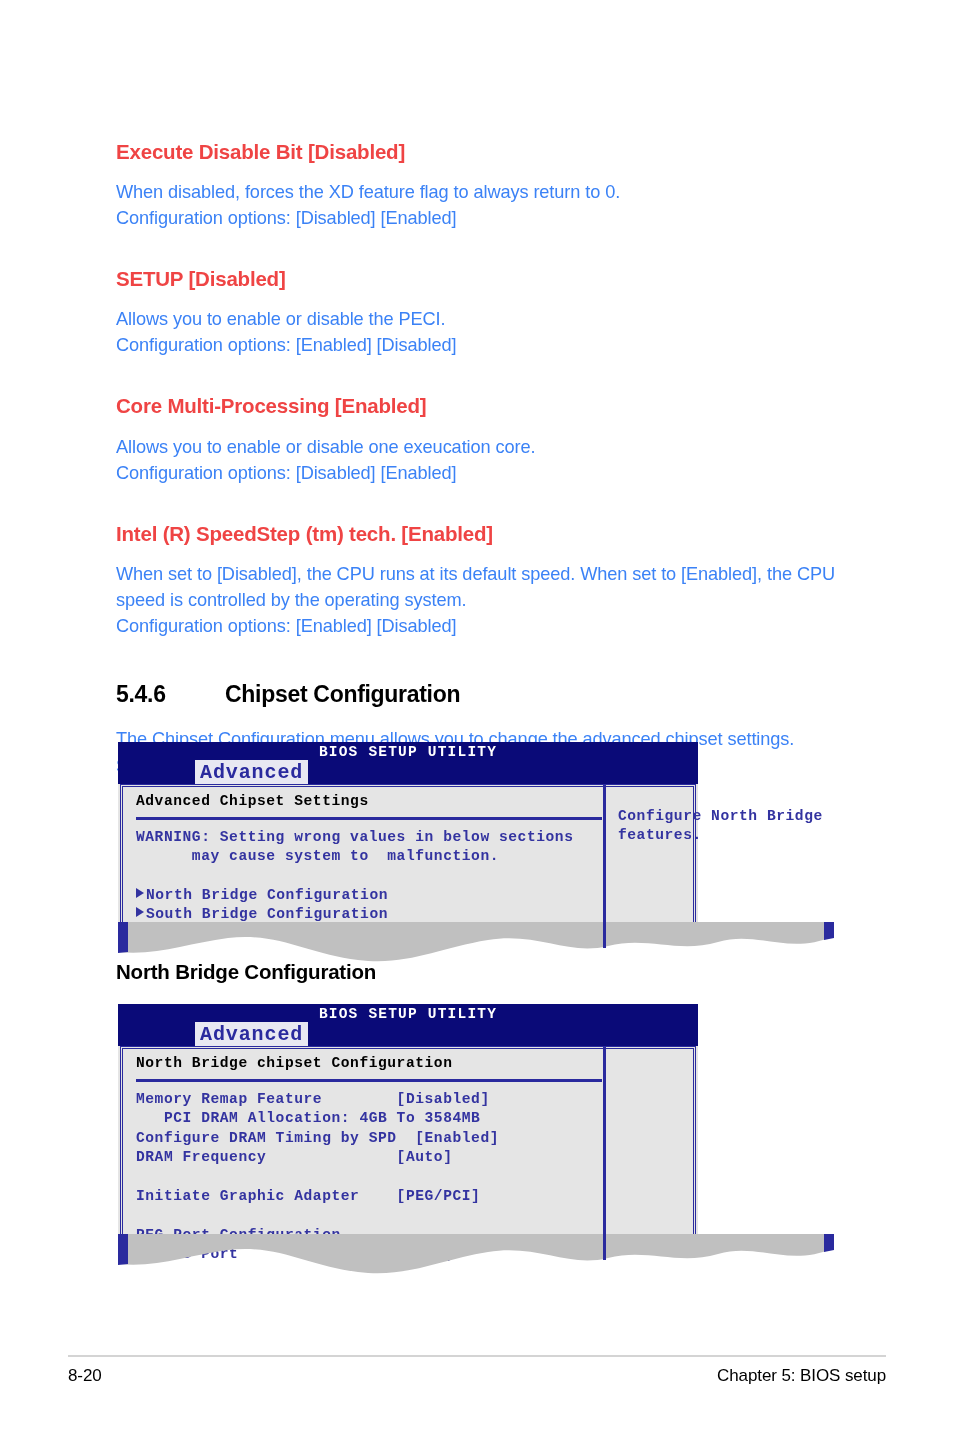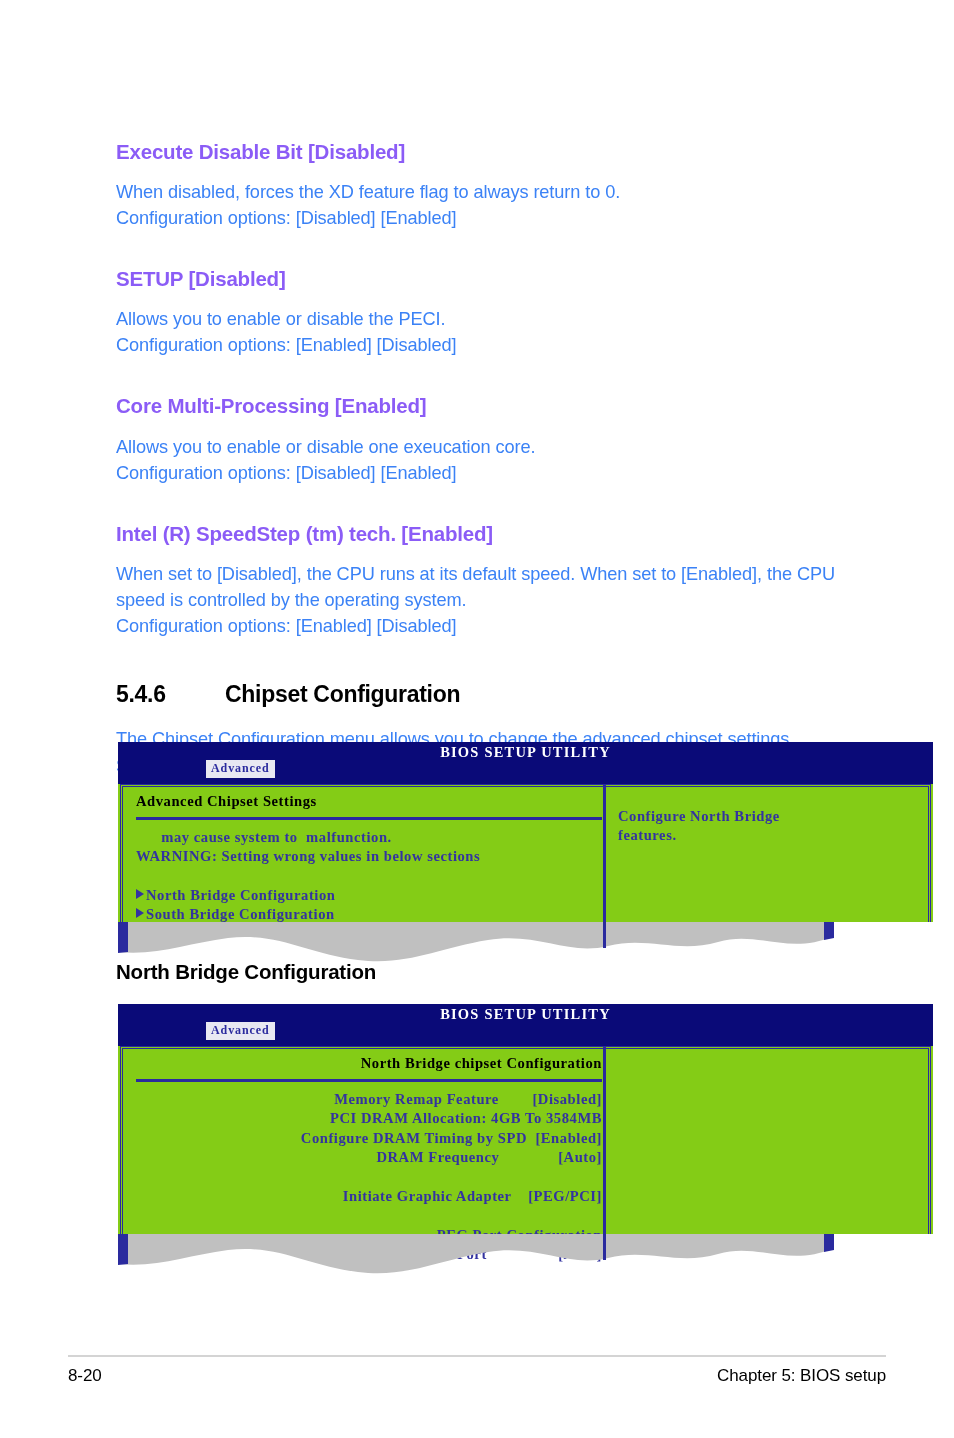--- a/index.html
+++ b/index.html
@@ -24,21 +24,21 @@
     width: 722px;
   }
 
   h3.sub-head {
     font-size: 20.5px;
     font-weight: bold;
     letter-spacing: -0.2px;
     margin: 0;
     padding: 0;
     line-height: 1.18;
-    color: #8b5cf6;
+    color: #ef4444;
   }
   p.body-text {
     font-size: 18.2px;
     line-height: 1.43;
     margin: 0;
     padding: 0;
     color: #3b82f6;
     letter-spacing: -0.1px;
   }
   .blk-gap-1 { height: 15px; }
@@ -61,59 +61,59 @@
     font-size: 20.5px;
     font-weight: bold;
     letter-spacing: -0.2px;
     margin: 0;
     line-height: 1.2;
   }
 
   
   .bios {
     position: absolute;
-    width: 815px;
-    font-family: Liberation Serif, serif;
+    width: 580px;
+    font-family: Liberation Mono, monospace;
   }
   .bios-titlebar {
     position: relative;
     height: 42px;
     background: #0a0a78;
     box-sizing: border-box;
   }
   .bios-title {
     position: absolute;
     left: 0; right: 0;
     top: 2px;
     text-align: center;
     color: #ffffff;
     font-size: 14.5px;
     font-weight: bold;
     letter-spacing: 1.2px;
   }
   .bios-tab {
     position: absolute;
-    left: 88px;
+    left: 77px;
     top: 18px;
     background: #e8e8f2;
     color: #2a2a9e;
-    font-size: 12px;
+    font-size: 20px;
     font-weight: bold;
     letter-spacing: 0.9px;
     padding: 1px 5px 2px 5px;
   }
 
   
   .bios-body {
     position: relative;
     height: 138px;
-    background: #84cc16;
+    background: #e5e5e5;
     box-sizing: border-box;
   }
-  .bios-body.tall { height: 188px; text-align: right; }
+  .bios-body.tall { height: 188px; }
 
   .bios-outline {
     position: absolute;
     left: 2px; top: 0px; right: 2px; bottom: 0;
     border-left: 3px double #2a2a9e;
     border-right: 3px double #2a2a9e;
     border-top: 3px double #2a2a9e;
     box-sizing: border-box;
     pointer-events: none;
   }
@@ -254,22 +254,22 @@
     <div class="bios-tab">Advanced</div>
   </div>
 
   <div class="bios-body">
     <div class="bios-outline"></div>
     <div class="bios-divider" style="left:485px;"></div>
 
     <div class="bios-left">
       <div class="bios-section-title">Advanced Chipset Settings</div>
       <div class="bios-rule"></div>
+      <div class="bios-line">WARNING: Setting wrong values in below sections</div>
       <div class="bios-line">      may cause system to  malfunction.</div>
-      <div class="bios-line">WARNING: Setting wrong values in below sections</div>
       <div class="bios-line blank">&nbsp;</div>
       <div class="bios-line"><span class="tri"></span><span>North Bridge Configuration</span></div>
       <div class="bios-line"><span class="tri"></span><span>South Bridge Configuration</span></div>
     </div>
 
     <div class="bios-right" style="left:500px;">
       <div class="bios-help">Configure North Bridge
 features.</div>
     </div>
   </div>

